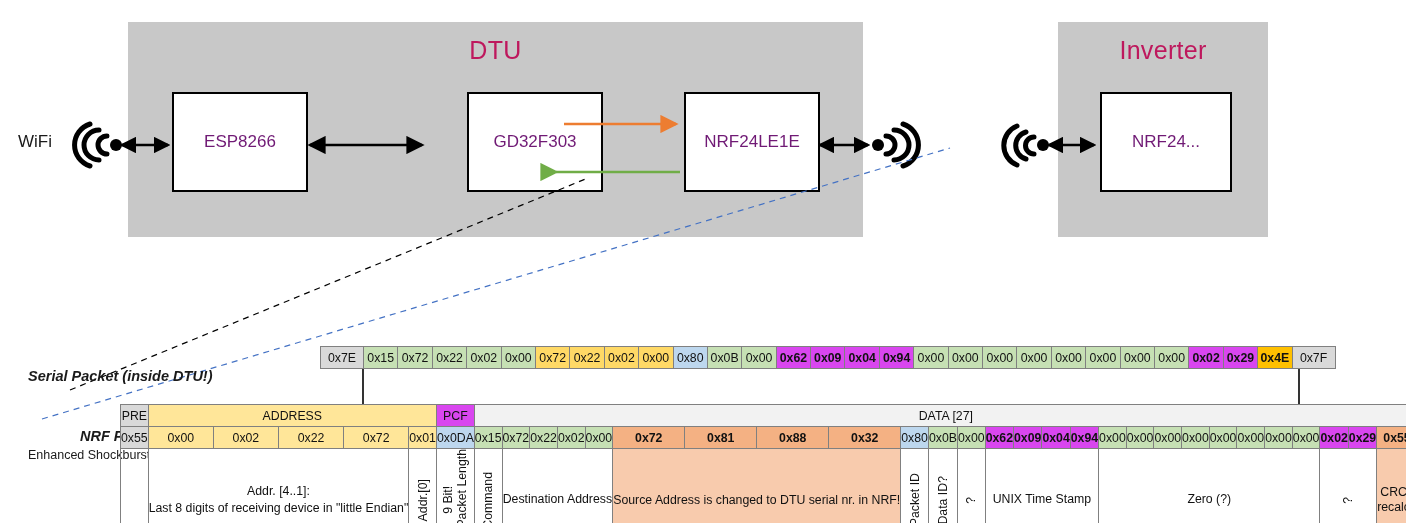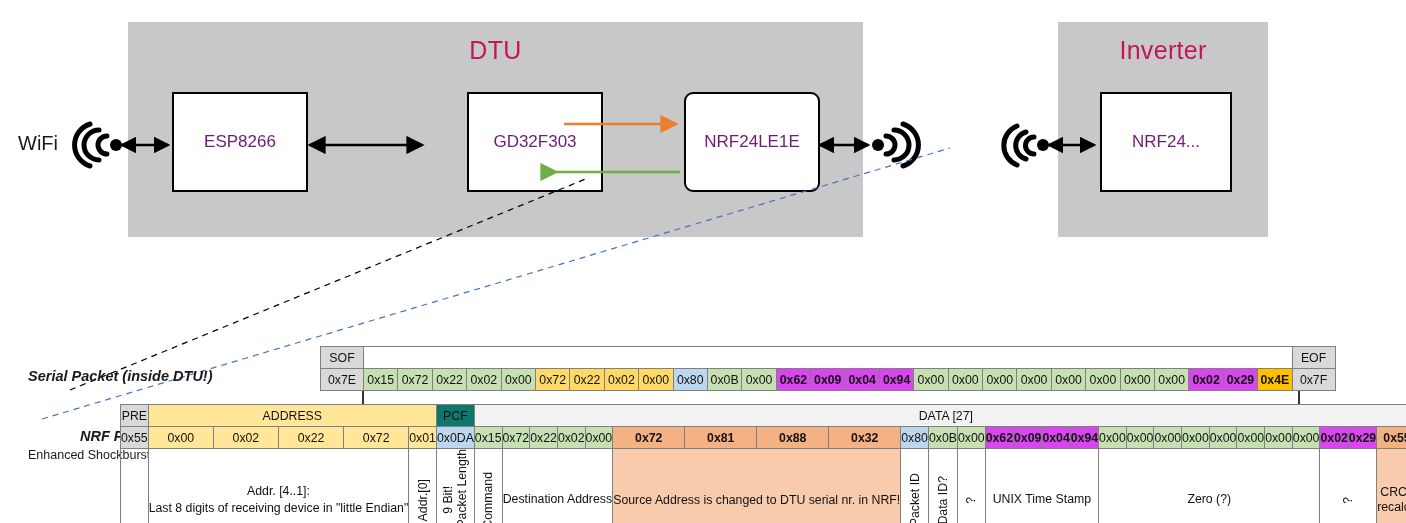--- a/index.html
+++ b/index.html
@@ -21,24 +21,24 @@
   }
   #dtu-enclosure{left:128px;top:22px;width:735px;height:215px;}
   #inverter-enclosure{left:1058px;top:22px;width:210px;height:215px;}
   .chip{
     position:absolute;background:#ffffff;border:2.5px solid #000;
     display:flex;align-items:center;justify-content:center;
     font-size:17px;color:#701a75;
   }
   #chip-esp{left:172px;top:92px;width:132px;height:96px;}
   #chip-gd32{left:428px;top:92px;width:132px;height:96px;margin-left:39px;}
-  #chip-nrf24le1e{left:684px;top:92px;width:132px;height:96px;border-radius:9px;}
+  #chip-nrf24le1e{left:684px;top:92px;width:132px;height:96px;}
   #chip-nrf24inv{left:1100px;top:92px;width:128px;height:96px;}
 
-  .wifi-label{position:absolute;left:18px;top:132px;font-size:20px;}
+  .wifi-label{position:absolute;left:18px;top:132px;font-size:17px;}
 
   svg.overlay{position:absolute;left:0;top:0;width:1406px;height:523px;pointer-events:none;overflow:visible;}
 
   
   .pkt-label{
     position:absolute;font-weight:bold;font-style:italic;font-size:14.5px;
     white-space:nowrap;
   }
   #serial-packet-label{left:28px;top:368px;}
   #nrf-packet-label{left:36px;top:428px;margin-left:44px;}
@@ -47,21 +47,21 @@
   table.pkt{position:absolute;border-collapse:collapse;table-layout:fixed;}
   table.pkt td{
     border:1px solid #808080;
     font-size:12.3px;text-align:center;vertical-align:middle;
     padding:0;height:21px;color:#111;
     font-family:"Liberation Sans","DejaVu Sans",sans-serif;
     overflow:hidden;white-space:nowrap;
   }
   td.hdr{background:#d9d9d9;}
   td.hdr-yellow{background:#ffe699;}
-  td.hdr-blue{background:#0f766e;}
+  td.hdr-blue{background:#d946ef;}
   td.hdr-none{background:#f2f2f2;border-left-color:#808080;}
   td.hdr-blank{background:#ffffff;border:none;}
   td.v-gray{background:#d9d9d9;}
   td.v-green{background:#c6e0b4;}
   td.v-yellowb{background:#ffc000;font-weight:bold;}
   td.v-lblue{background:#bdd7ee;}
   td.v-graymid{background:#d946ef;font-weight:bold;}
   td.v-amber{background:#ffd966;}
   td.v-salmon{background:#f4b183;font-weight:bold;}
   td.v-yellowaddr{background:#ffe699;}
@@ -166,25 +166,20 @@
 
 <div class="pkt-label" id="serial-packet-label">Serial Packet (inside DTU!)</div>
 
 <table class="pkt" id="serial-table">
   <colgroup>
     <col style="width:43px">
     <col id="sg-spacer" span="27" style="width:34.4px">
     <col style="width:43px">
   </colgroup>
   <tbody>
-    <tr>
-      <td class="hdr">SOF</td>
-      <td class="hdr-blank" colspan="27"></td>
-      <td class="hdr">EOF</td>
-    </tr>
     <tr id="serial-value-row">
       <td class="v-gray">0x7E</td>
 
       <td class="v-green">0x15</td>
         <td class="v-green">0x72</td>
         <td class="v-green">0x22</td>
         <td class="v-green">0x02</td>
         <td class="v-green">0x00</td>
         <td class="v-amber">0x72</td>
         <td class="v-amber">0x22</td>

